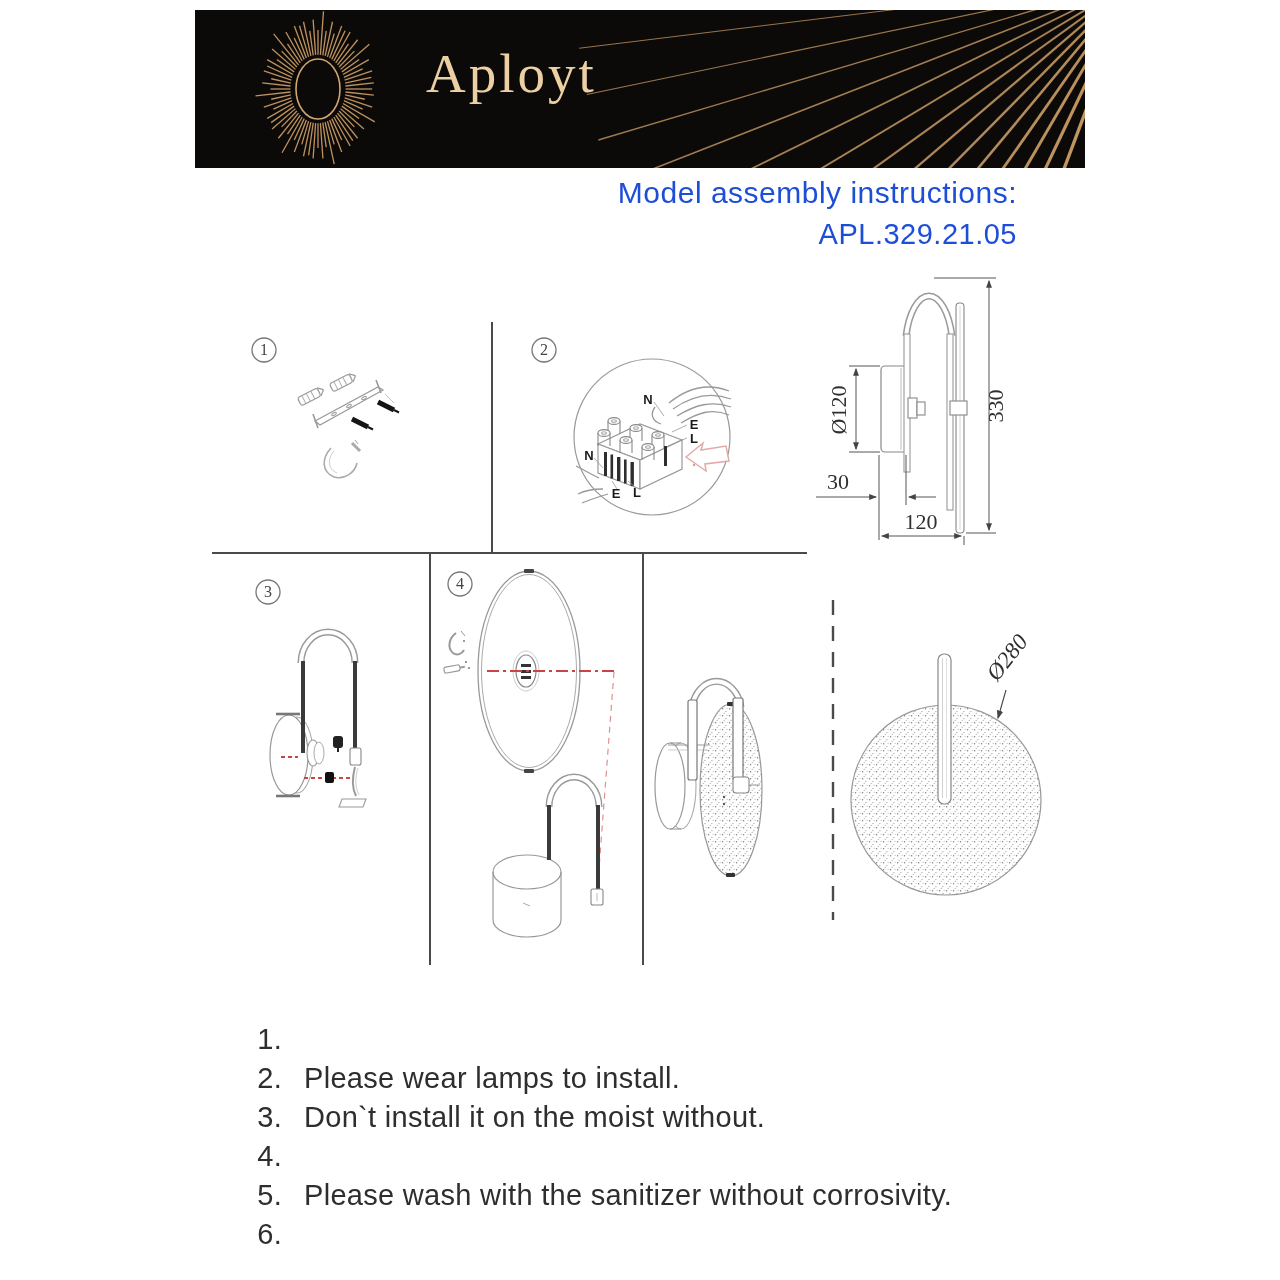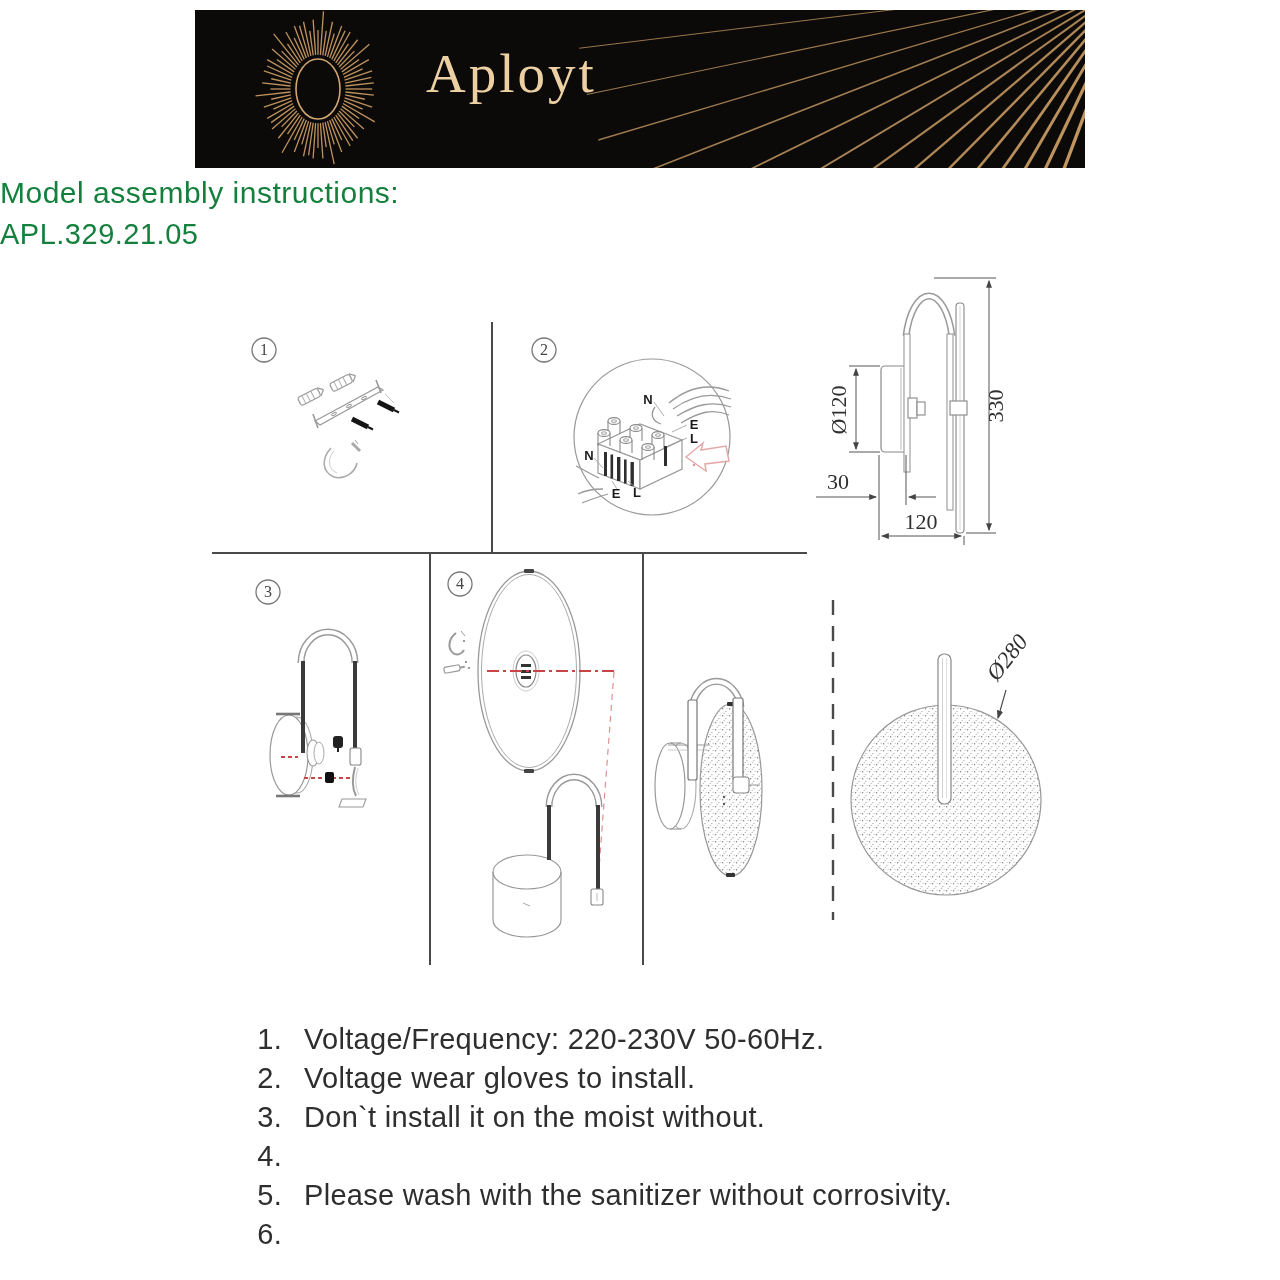--- a/index.html
+++ b/index.html
@@ -10,21 +10,21 @@
   .banner{
     position:absolute;left:195px;top:10px;width:890px;height:158px;
     background:#0f766e;overflow:hidden;
   }
   .banner svg{position:absolute;left:0;top:0;}
   .brand{
     position:absolute;left:231px;top:36px;
     font-family:"Liberation Serif", serif;
     font-size:55px;line-height:1;color:#ecd0a4;letter-spacing:3px;font-weight:400;
   }
-  .title-block{position:absolute;left:0;top:176px;width:1017px;text-align:left;color:#15803d;}
+  .title-block{position:absolute;left:0;top:176px;width:1017px;text-align:right;color:#1d4ed8;}
   .title-heading{font-size:30px;letter-spacing:0.5px;}
   .title-model{font-size:29px;margin-top:8px;letter-spacing:0.5px;}
   .diagram{position:absolute;left:180px;top:260px;}
   .instructions{position:absolute;left:232px;top:1020px;color:#2e2e2e;}
   .inst-row{display:flex;font-size:29px;line-height:39px;letter-spacing:0.3px;}
   .inst-num{width:50px;text-align:right;margin-right:22px;flex:none;}
   text{font-family:"Liberation Sans", sans-serif;}
   .dim{font-family:"Liberation Serif", serif;font-size:22px;fill:#2f2f2f;}
   .dim-i{font-family:"Liberation Serif", serif;font-size:23px;font-style:italic;fill:#2f2f2f;}
   .wlab{font-size:13px;font-weight:bold;fill:#1a1a1a;}
@@ -412,25 +412,24 @@
     <line x1="942.5" y1="658" x2="942.5" y2="798" stroke="#ccc" stroke-width="0.9"></line>
     <line x1="946.5" y1="658" x2="946.5" y2="798" stroke="#ddd" stroke-width="0.9"></line>
     <line x1="1006" y1="690" x2="998" y2="718" stroke="#444" stroke-width="1.1" marker-end="url(#arr)"></line>
     <text transform="translate(1013 662) rotate(-52)" text-anchor="middle" class="dim-i">Ø280</text>
   </g>
 </svg>
 
 <div class="instructions">
   <div class="inst-row">
     <span class="inst-num">1.</span>
-    <span class="inst-text">Voltage/Frequency: 220-230V 50-60Hz.</span>
   </div>
   <div class="inst-row">
     <span class="inst-num">2.</span>
-    <span class="inst-text">Voltage wear gloves to install.</span>
+    <span class="inst-text">Please wear lamps to install.</span>
   </div>
   <div class="inst-row">
     <span class="inst-num">3.</span>
     <span class="inst-text">Don`t install it on the moist without.</span>
   </div>
   <div class="inst-row">
     <span class="inst-num">4.</span>
   </div>
   <div class="inst-row">
     <span class="inst-num">5.</span>

